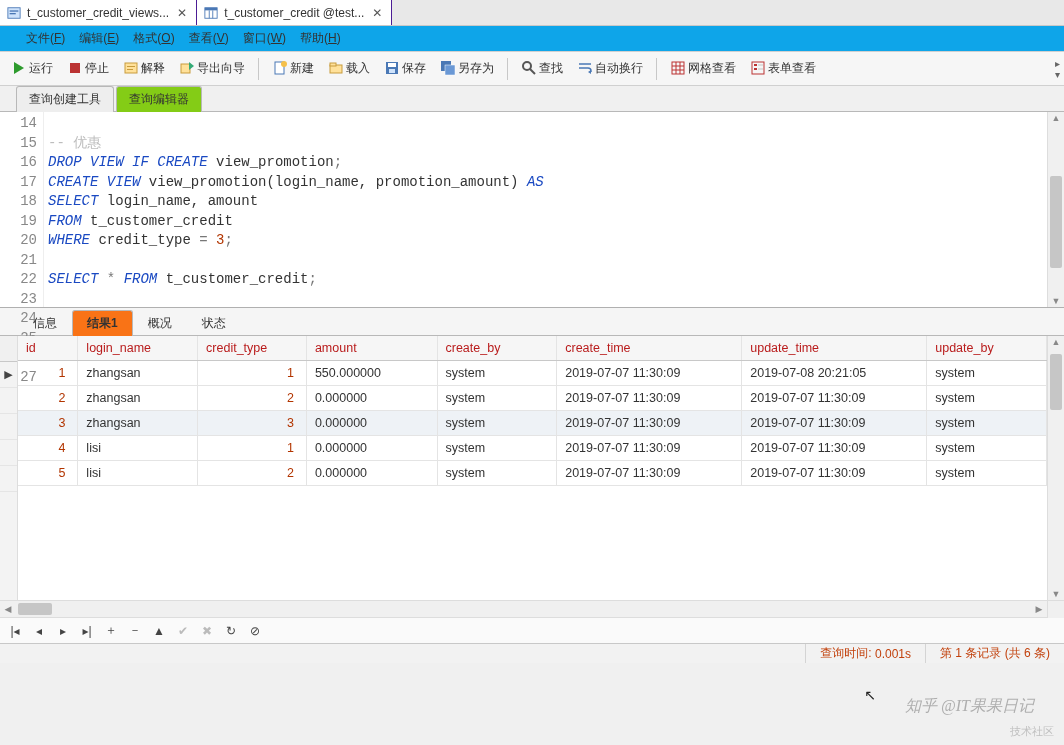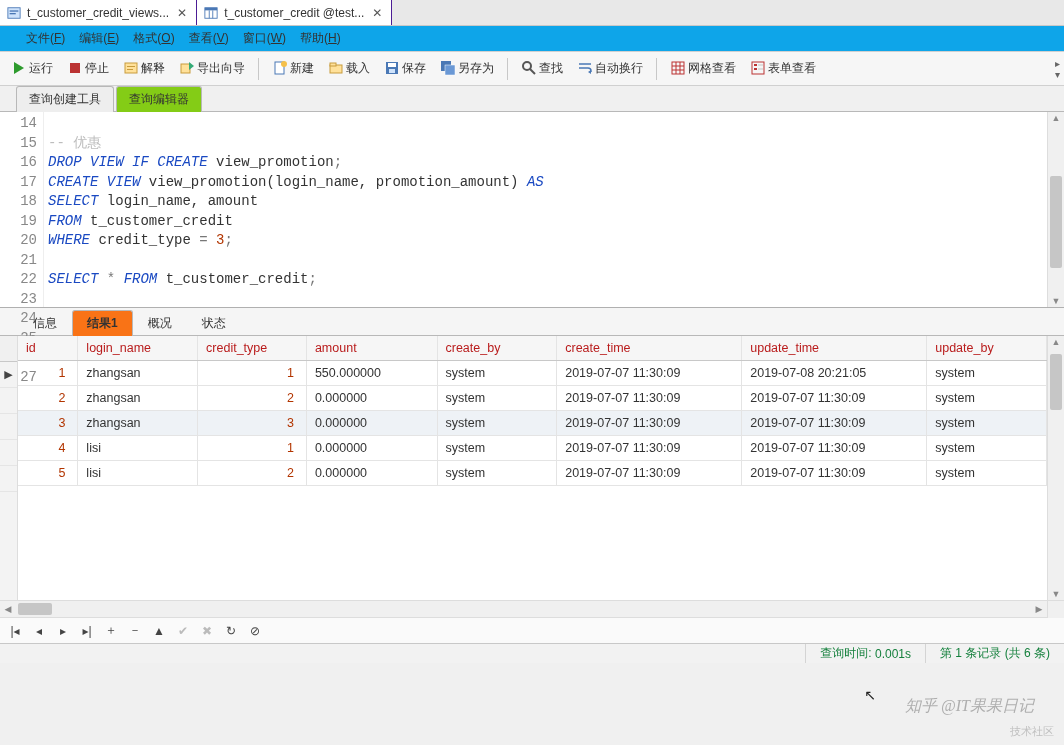--- a/index.html
+++ b/index.html
@@ -184,21 +184,21 @@
   
   .nav-row {
     height:26px; background:#fafafa; border-top:1px solid #ddd;
     display:flex; align-items:center; padding:0 6px; gap:6px;
   }
   .nav-btn { width:18px;height:18px;display:flex;align-items:center;justify-content:center;color:#444;cursor:pointer;font-size:12px;font-family:Arial;}
   .nav-btn.dis{color:#bbb;cursor:default;}
   
   .statusbar {
     height:20px; background:#f2f2f2; border-top:1px solid #c8c8c8;
-    display:flex; align-items:center; font-size:12px; color:#15803d;
+    display:flex; align-items:center; font-size:12px; color:#c2410c;
   }
   .statusbar .spacer{flex:1;}
   .statusbar .cell{padding:0 14px; border-left:1px solid #d4d4d4; height:100%; display:flex;align-items:center;}
   .watermark {
     position:absolute; right:30px; bottom:28px;
     color:rgba(120,120,120,0.55); font-size:16px; font-style:italic;
     font-family:"Microsoft YaHei";
     pointer-events:none;
     margin-left:24px;
   }

